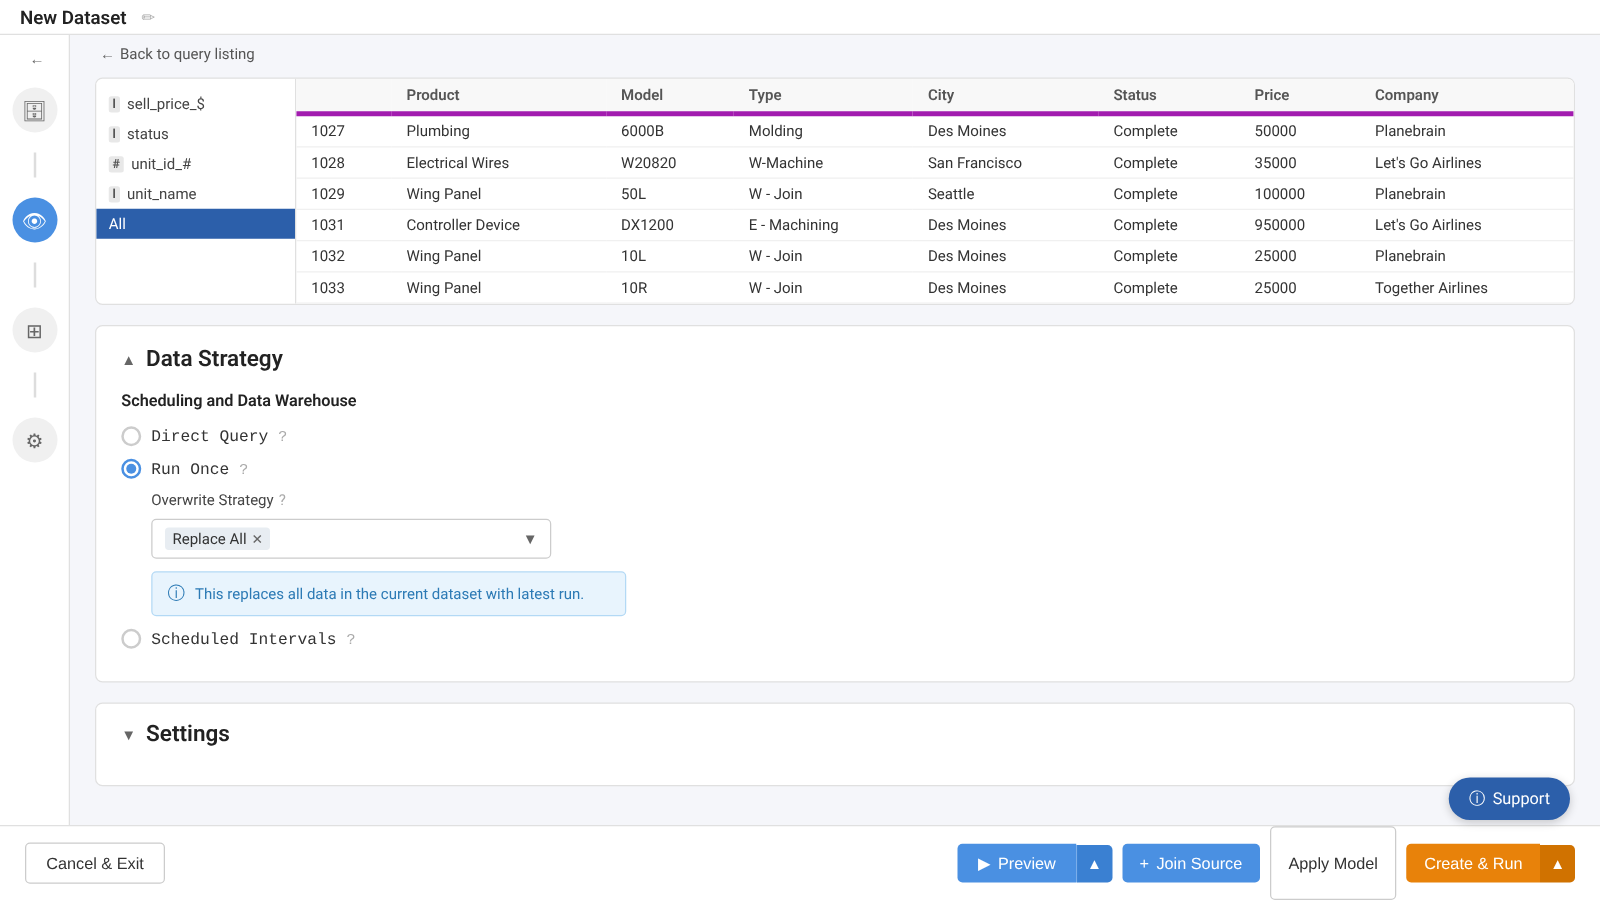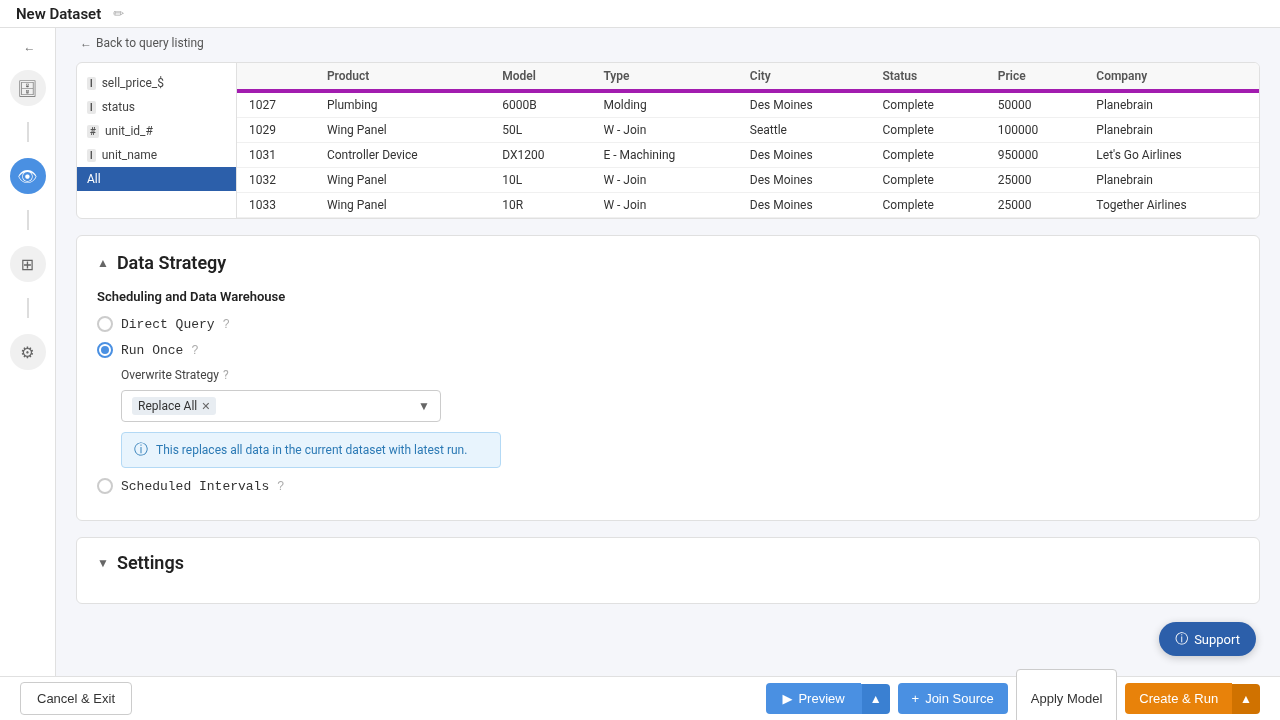--- a/index.html
+++ b/index.html
@@ -304,21 +304,21 @@
     .settings-section {
       background: #fff;
       border: 1px solid #e0e0e0;
       border-radius: 6px;
       margin-top: 16px;
       padding: 14px 20px;
     }
 
     
     .footer {
-      height: 44px;
+      height: 60px;
       background: #fff;
       border-top: 1px solid #e0e0e0;
       display: flex;
       align-items: center;
       justify-content: space-between;
       padding: 0 20px;
       flex-shrink: 0;
     }
     .footer-left {
       display: flex;
@@ -502,20 +502,30 @@
           <tbody id="table-body">
           <tr>
         <td>1027</td>
         <td>Plumbing</td>
         <td>6000B</td>
         <td>Molding</td>
         <td>Des Moines</td>
         <td>Complete</td>
         <td>50000</td>
         <td>Planebrain</td>
+      </tr>
+              <tr>
+        <td>1028</td>
+        <td>Electrical Wires</td>
+        <td>W20820</td>
+        <td>W-Machine</td>
+        <td>San Francisco</td>
+        <td>Complete</td>
+        <td>35000</td>
+        <td>Let's Go Airlines</td>
       </tr>
               <tr>
         <td>1029</td>
         <td>Wing Panel</td>
         <td>50L</td>
         <td>W - Join</td>
         <td>Seattle</td>
         <td>Complete</td>
         <td>100000</td>
         <td>Planebrain</td>

